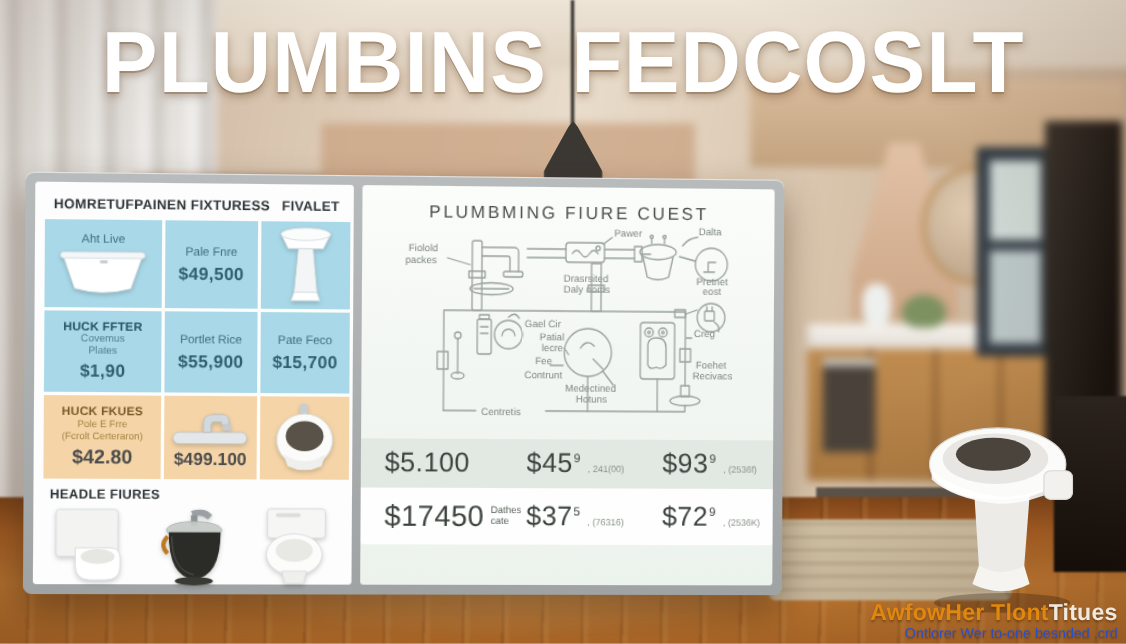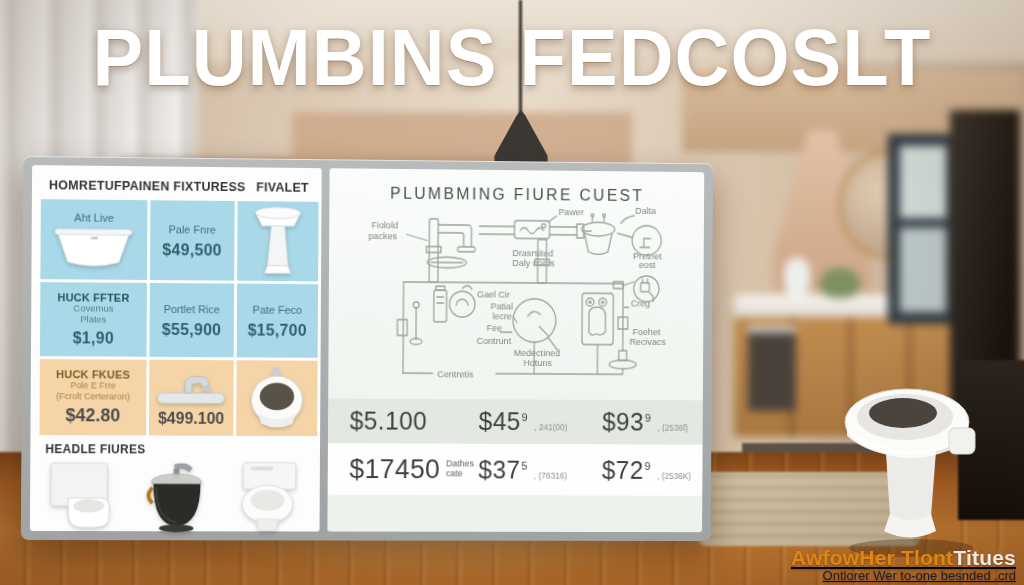--- a/index.html
+++ b/index.html
@@ -109,25 +109,25 @@
   .prowB{background:#fdfefd;height:52px;border-radius:0 0 3px 3px;}
   .pc1{width:40%;padding-left:22px;box-sizing:border-box;display:flex;align-items:center;}
   .pc2{width:33%;}
   .pc3{width:27%;}
   .bigPrice{font-size:25px;color:#3c423d;font-weight:500;letter-spacing:.4px;}
   .bigPrice .sup{font-size:11px;vertical-align:9px;margin-left:1px;}
   .tinyNote{font-size:8.5px;color:#8a918a;margin-left:2px;}
   .sideNote{display:inline-block;font-size:9px;color:#5c625c;line-height:1.1;margin-left:6px;text-align:left;}
 
   
-  .wm{position:absolute;right:8px;bottom:2px;z-index:30;text-align:left;line-height:1.05;text-decoration:underline;}
+  .wm{position:absolute;right:8px;bottom:2px;z-index:30;text-align:left;line-height:1.05;}
   .wm .l1{font-size:21px;font-weight:bold;letter-spacing:.2px;text-shadow:0 1px 2px rgba(60,30,0,.4);}
   .wm .l1 .o{color:#e0870f;}
   .wm .l1 .w{color:#efe9df;}
-  .wm .l2{font-size:13px;color:#0f172a;text-align:right;opacity:.9;text-shadow:0 1px 2px rgba(60,30,0,.35);}
+  .wm .l2{font-size:13px;color:#1d4ed8;text-align:right;opacity:.9;text-shadow:0 1px 2px rgba(60,30,0,.35);}
 </style>
 </head>
 <body>
 
 <div class="bg">
   <div class="wall"></div>
   <div class="ceiling"></div>
   <div class="curtain"></div>
   <div class="winframeL"></div>
   <div class="winpaneL"></div>

